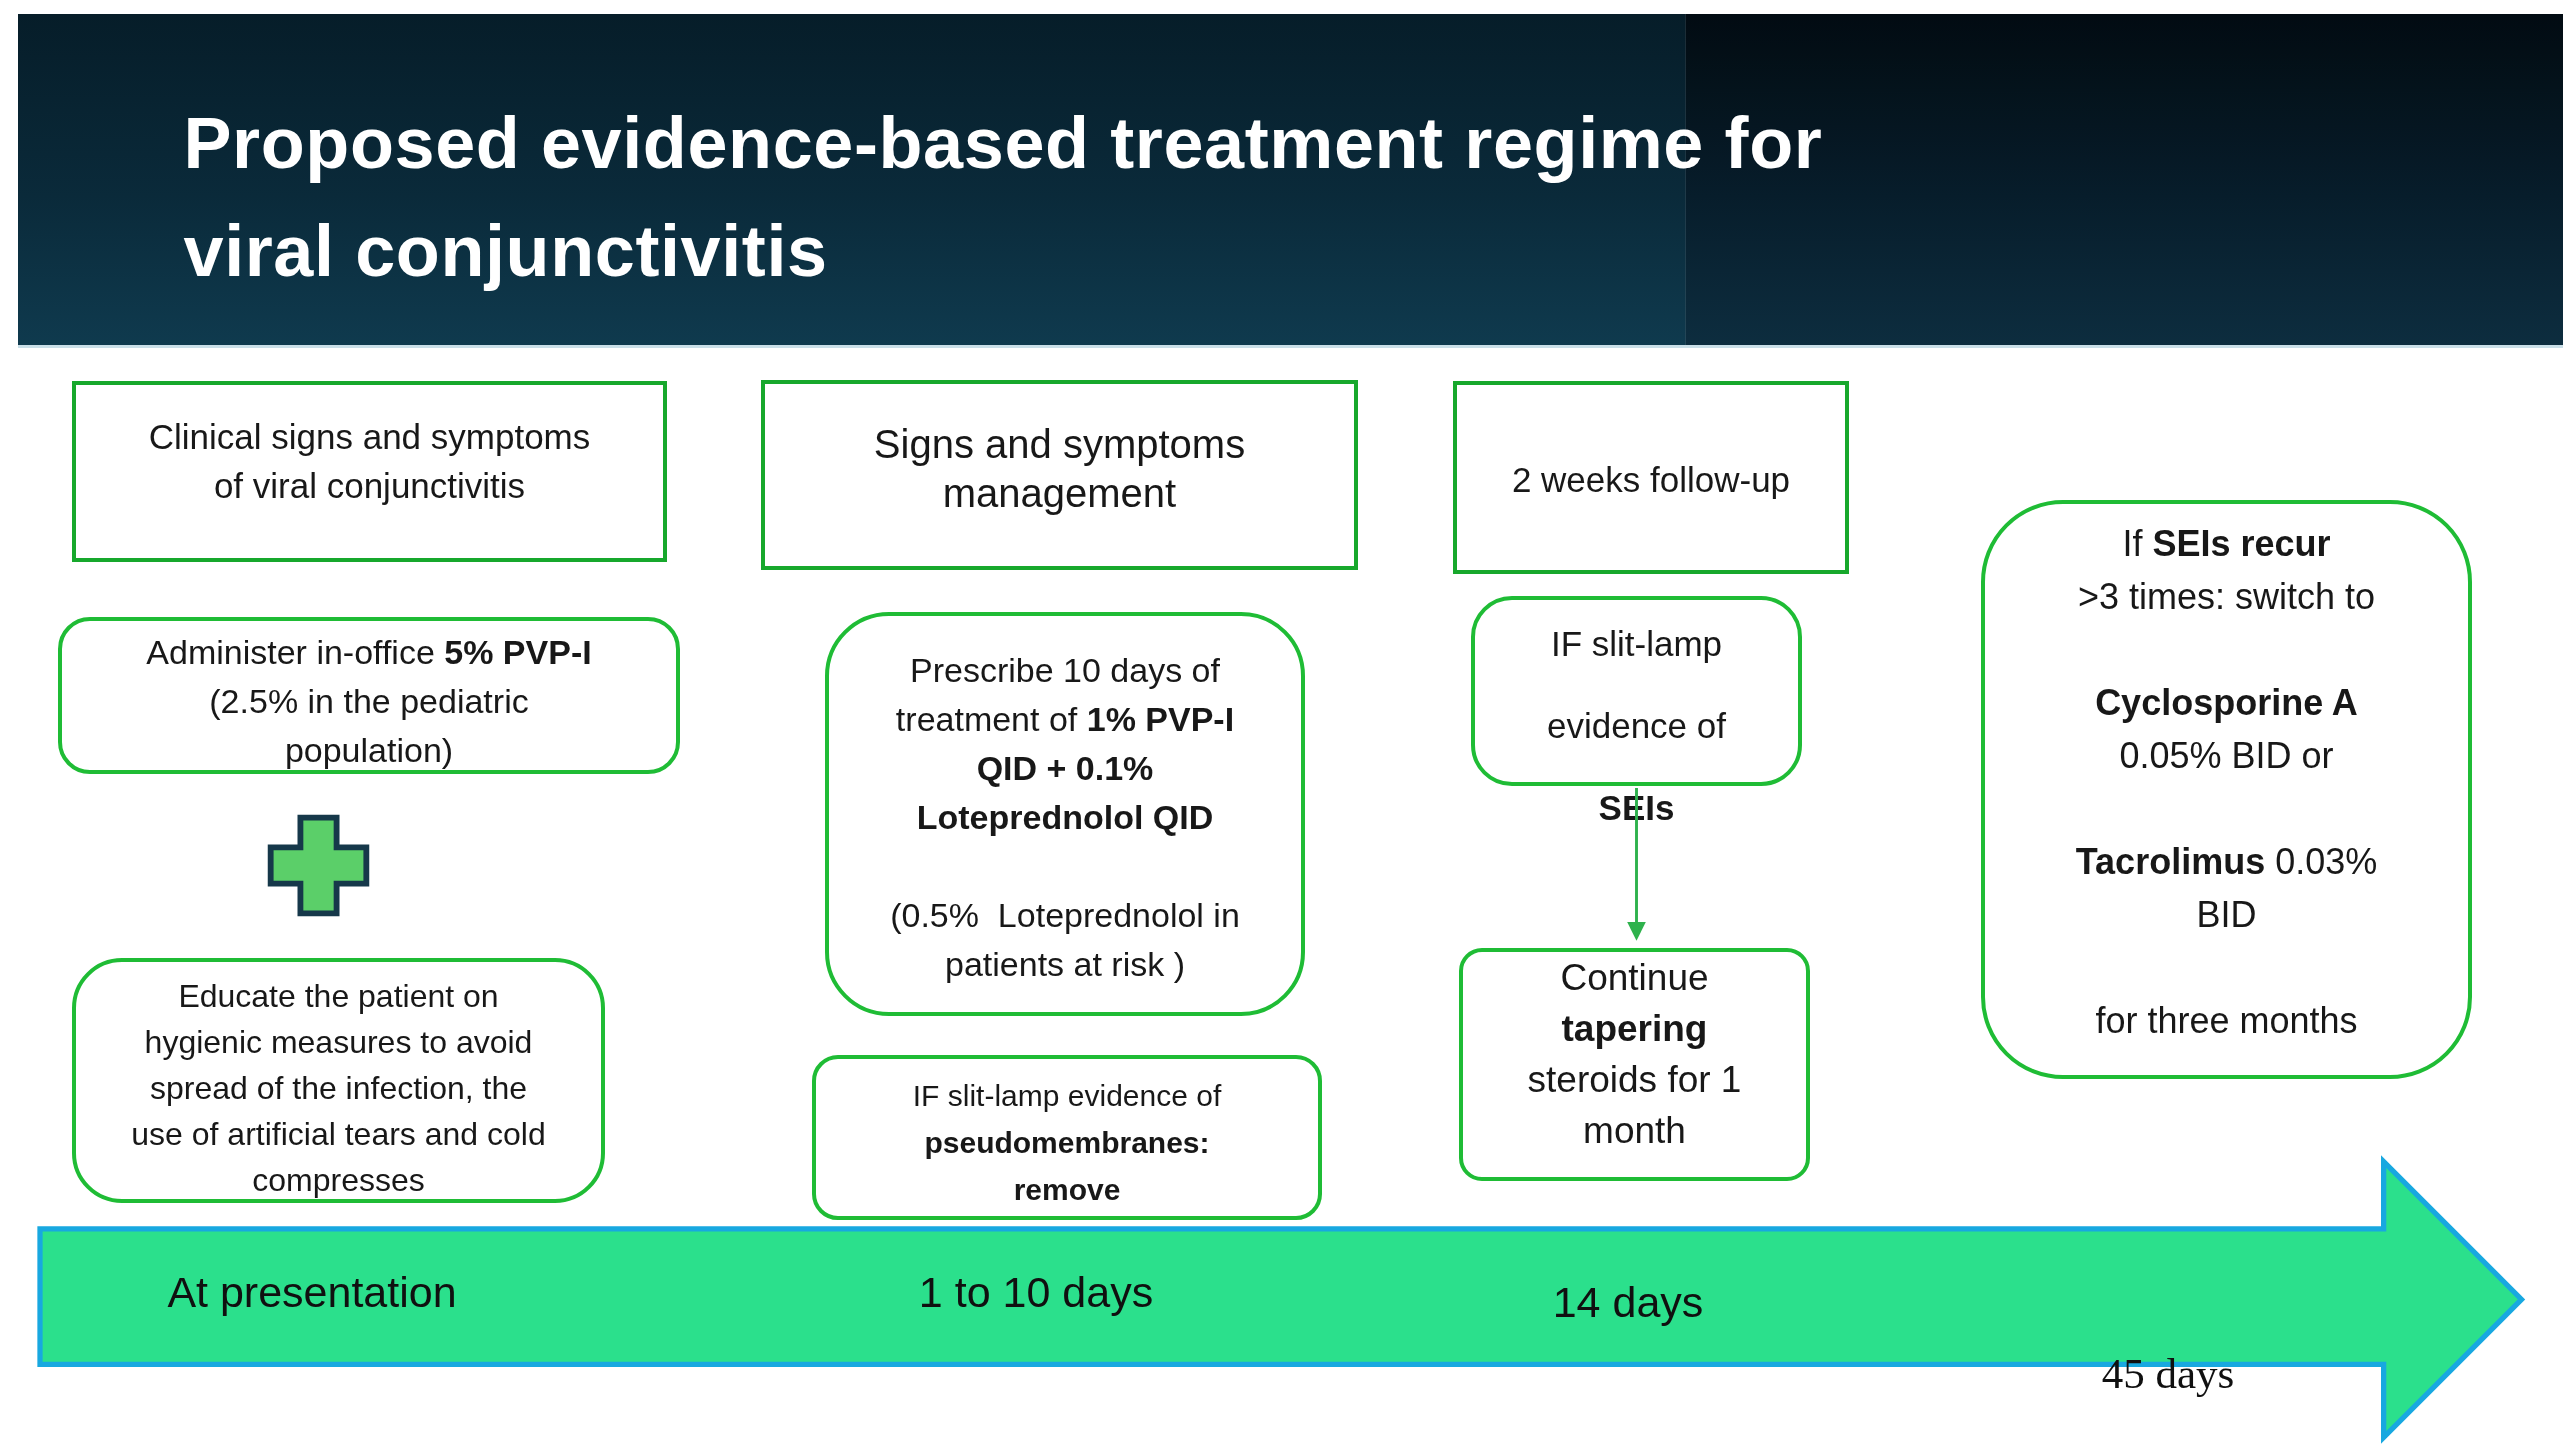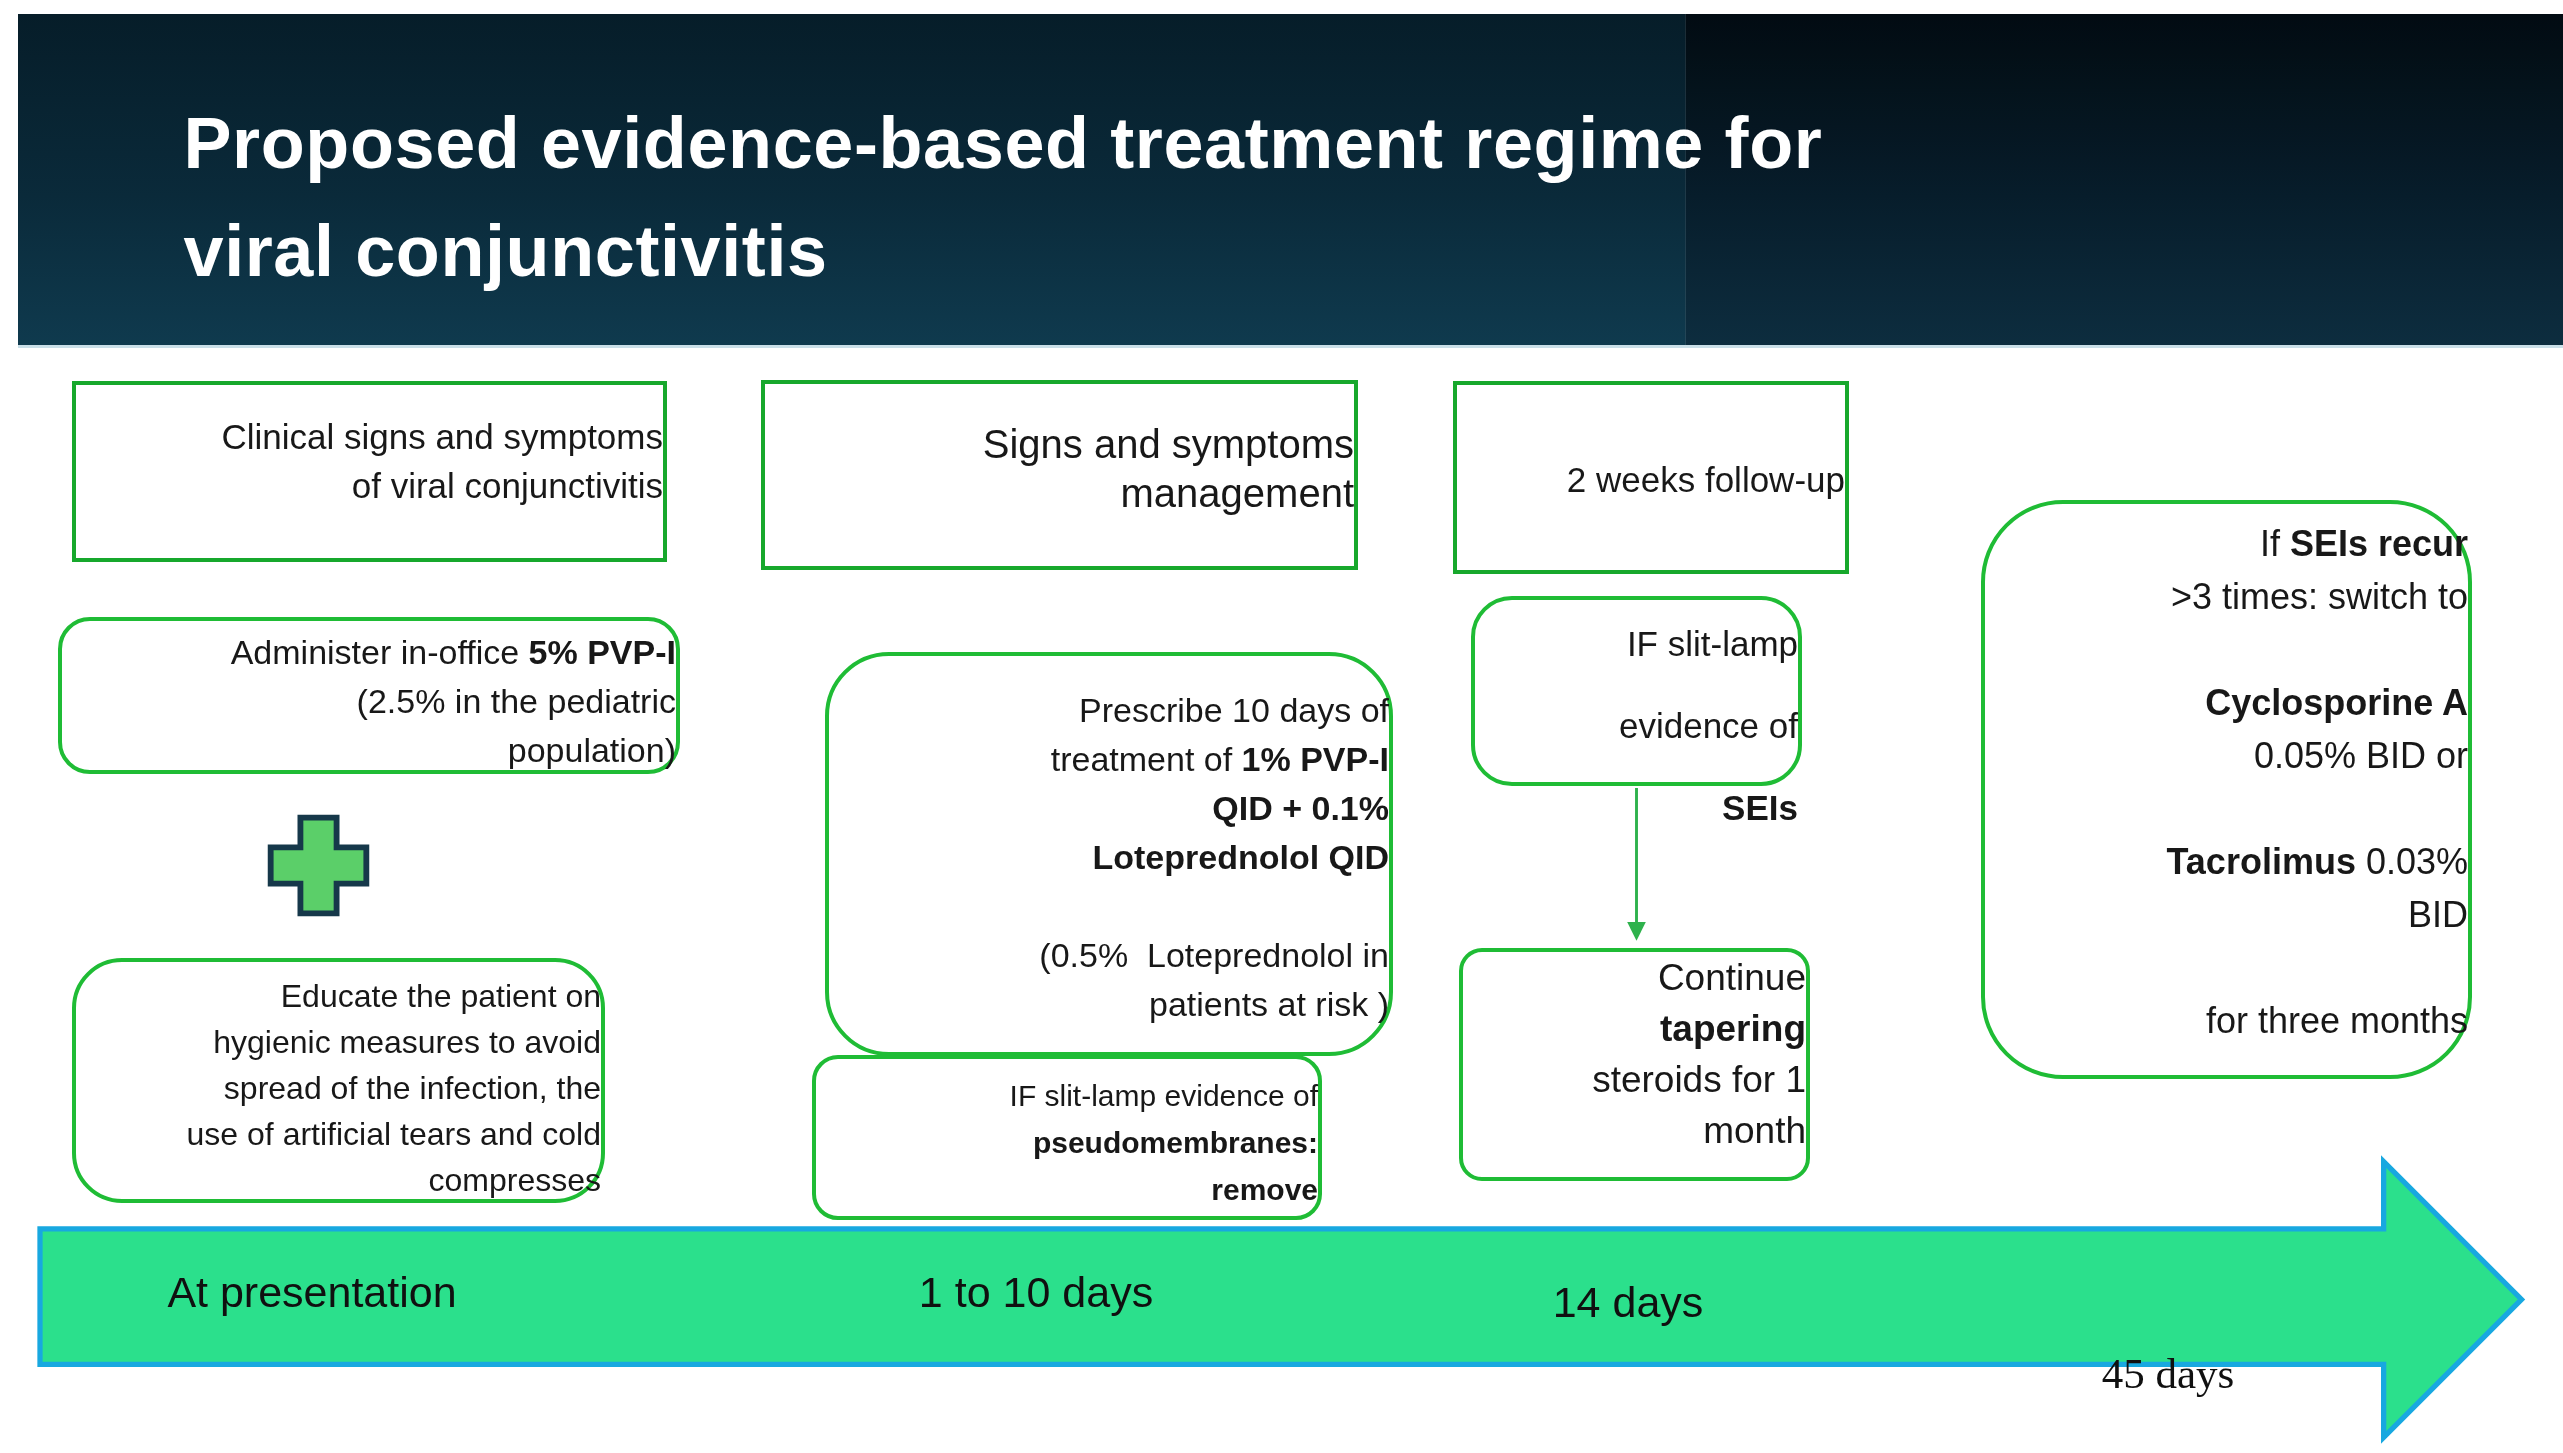--- a/index.html
+++ b/index.html
@@ -12,40 +12,40 @@
           background:linear-gradient(to bottom,#061d29 0%,#0a2a3a 55%,#0f3a4e 100%);
           border-bottom:3.5px solid #c9dfe8;}
   .banner .darkside{position:absolute;top:0;bottom:0;left:1667px;right:0;
           background:linear-gradient(to bottom,#02090f 0%,#071c29 55%,#0d2c3d 100%);
           opacity:.88;border-left:1.2px solid rgba(120,160,175,.25);}
   .title{position:absolute;left:166px;top:75px;font-size:72px;line-height:150%;
          color:#ffffff;font-weight:700;letter-spacing:0.6px;}
 
   
   .box{position:absolute;background:#ffffff;box-sizing:border-box;
-       display:flex;flex-direction:column;align-items:flex-end;text-align:center;}
+       display:flex;flex-direction:column;align-items:center;text-align:center;}
   .rect{border:4.7px solid #17a82c;}
   .round{border:4.7px solid #1fbc35;}
   .line{white-space:pre-wrap;}
   .bold{font-weight:bold;}
 
   
   .c1-header{left:72px;top:381px;width:595px;height:181px;padding-top:27px;
              font-size:35px;line-height:49px;}
   .c1-pvpi{left:58px;top:617px;width:622px;height:157px;border-radius:32px;
            padding-top:7px;font-size:34px;line-height:49px;}
   .c1-educate{left:72px;top:958px;width:533px;height:245px;border-radius:50px;
               padding-top:10.5px;font-size:32px;line-height:46px;}
   .plus-wrap{position:absolute;left:266px;top:813px;width:105px;height:105px;}
 
   
   .c2-header{left:761px;top:380px;width:597px;height:190px;padding-top:36px;
              font-size:40px;line-height:49px;}
-  .c2-prescribe{left:825px;top:612px;width:568px;height:404px;border-radius:64px;
-                padding-top:30px;font-size:34px;line-height:49px;margin-top:40px;}
+  .c2-prescribe{left:825px;top:612px;width:480px;height:404px;border-radius:64px;
+                padding-top:30px;font-size:34px;line-height:49px;}
   .c2-pseudo{left:812px;top:1055px;width:510px;height:165px;border-radius:26px;
              padding-top:13px;font-size:30px;line-height:47px;}
 
   
   .c3-header{left:1453px;top:381px;width:396px;height:193px;padding-top:70px;
              font-size:35px;line-height:49px;}
   .c3-sei{left:1471px;top:596px;width:331px;height:190px;border-radius:41px;
           padding-top:18.7px;font-size:35px;line-height:50px;gap:32px;}
   .c3-taper{left:1459px;top:948px;width:351px;height:233px;border-radius:23px;
             font-size:37px;line-height:51px;}

